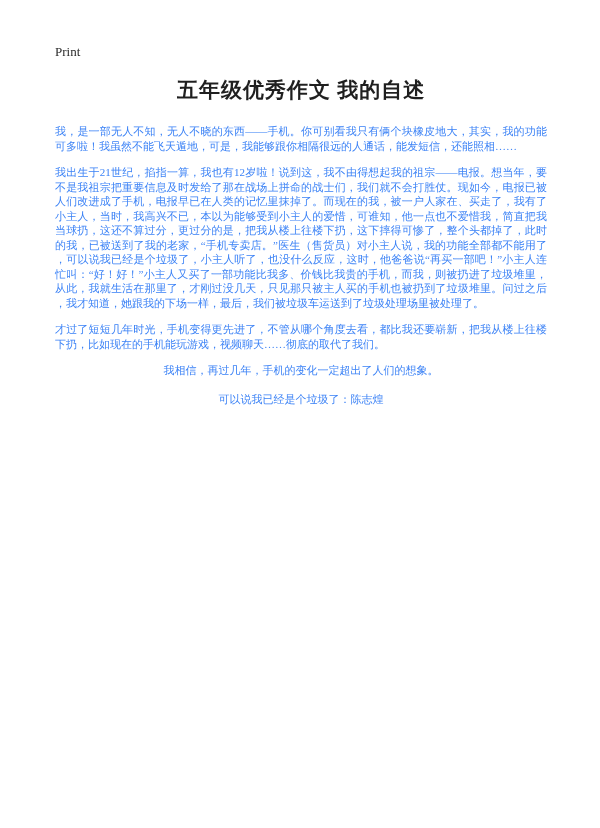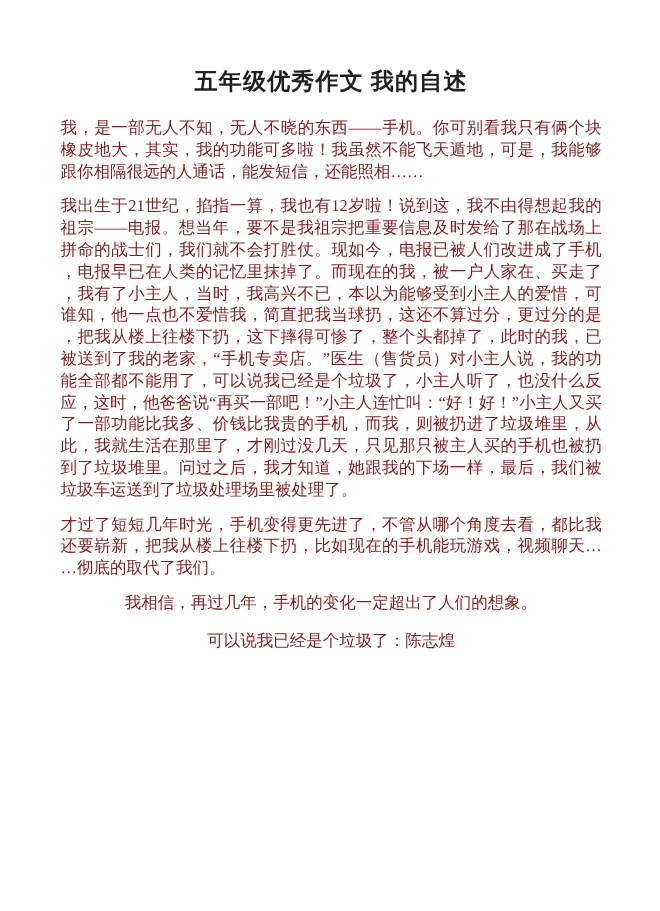--- a/index.html
+++ b/index.html
@@ -26,37 +26,38 @@
   }
   .essay-title {
     font-size: 21px;
     font-weight: bold;
     text-align: center;
     margin: 16px 0 20px 0;
     letter-spacing: 1px;
     color: #1f1f1f;
   }
   .para {
-    font-size: 15px;
+    font-size: 11px;
     line-height: 1.32;
     text-align: justify;
     line-break: anywhere;
     word-break: break-all;
     margin: 0 0 12px 0;
-    color: #7f1d1d;
+    color: #3b82f6;
   }
   .para.short {
     text-align: center;
     margin-bottom: 14px;
   }
 </style>
 </head>
 <body>
 
 <div class="page">
+  <div class="print-link">Print</div>
 
   <h1 class="essay-title">五年级优秀作文 我的自述</h1>
 
   <p class="para">我，是一部无人不知，无人不晓的东西——手机。你可别看我只有俩个块橡皮地大，其实，我的功能可多啦！我虽然不能飞天遁地，可是，我能够跟你相隔很远的人通话，能发短信，还能照相……</p>
 
   <p class="para">我出生于21世纪，掐指一算，我也有12岁啦！说到这，我不由得想起我的祖宗——电报。想当年，要不是我祖宗把重要信息及时发给了那在战场上拼命的战士们，我们就不会打胜仗。现如今，电报已被人们改进成了手机，电报早已在人类的记忆里抹掉了。而现在的我，被一户人家在、买走了，我有了小主人，当时，我高兴不已，本以为能够受到小主人的爱惜，可谁知，他一点也不爱惜我，简直把我当球扔，这还不算过分，更过分的是，把我从楼上往楼下扔，这下摔得可惨了，整个头都掉了，此时的我，已被送到了我的老家，“手机专卖店。”医生（售货员）对小主人说，我的功能全部都不能用了，可以说我已经是个垃圾了，小主人听了，也没什么反应，这时，他爸爸说“再买一部吧！”小主人连忙叫：“好！好！”小主人又买了一部功能比我多、价钱比我贵的手机，而我，则被扔进了垃圾堆里，从此，我就生活在那里了，才刚过没几天，只见那只被主人买的手机也被扔到了垃圾堆里。问过之后，我才知道，她跟我的下场一样，最后，我们被垃圾车运送到了垃圾处理场里被处理了。</p>
 
   <p class="para">才过了短短几年时光，手机变得更先进了，不管从哪个角度去看，都比我还要崭新，把我从楼上往楼下扔，比如现在的手机能玩游戏，视频聊天……彻底的取代了我们。</p>
 
   <p class="para short">我相信，再过几年，手机的变化一定超出了人们的想象。</p>

